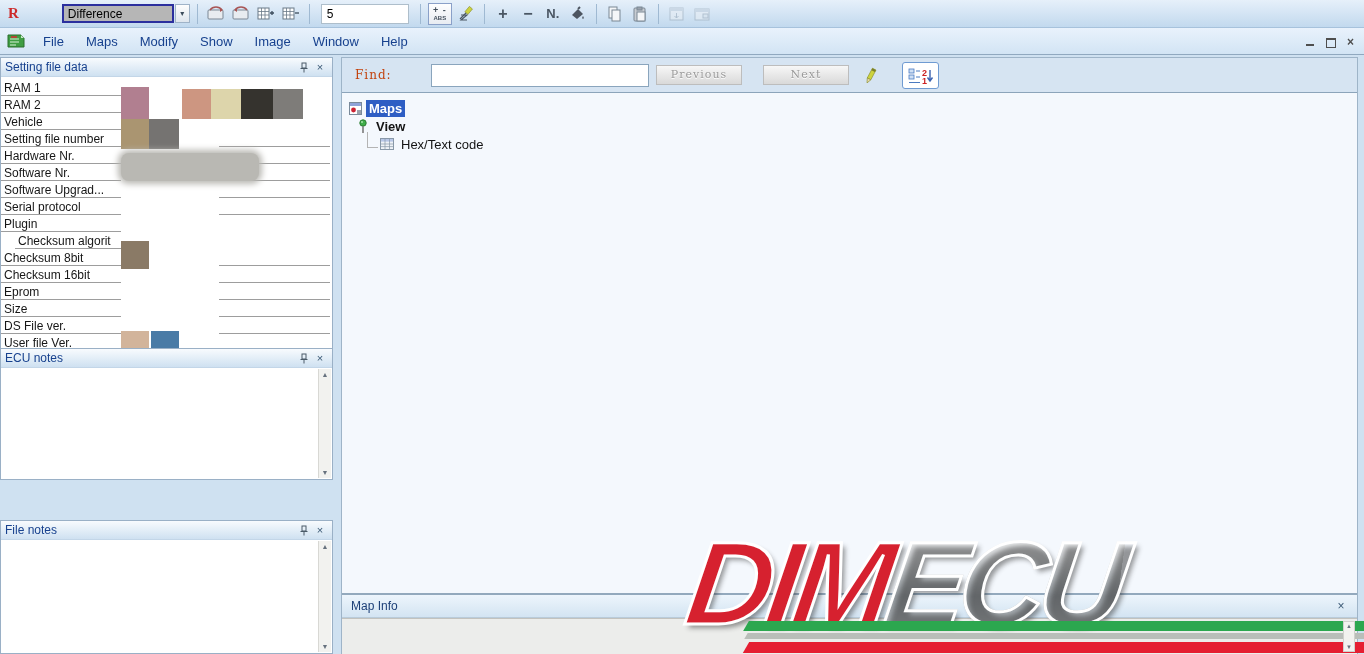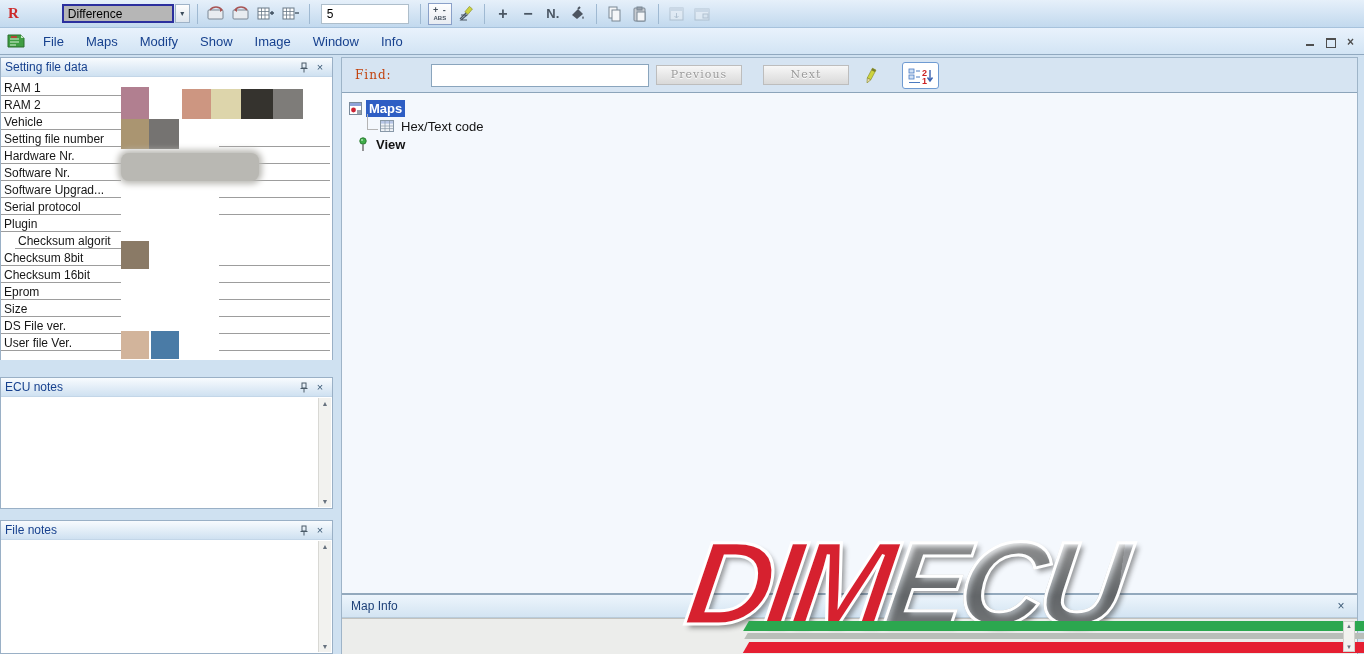--- a/index.html
+++ b/index.html
@@ -61,21 +61,21 @@
   .hdr-btn { width:16px; height:14px; display:flex; align-items:center; justify-content:center; color:#3c5a76; font-size:11px; }
   #panel-setting { top:57px; height:303px; }
   .sfd-body { position:relative; width:100%; height:283px; background:#fff; overflow:hidden; }
   .sfd-row { position:absolute; left:0; width:100%; height:17px; }
   .sfd-label { position:absolute; left:3px; top:2px; font-size:12px; color:#161616; white-space:nowrap; }
   .line { position:absolute; bottom:0; border-bottom:1px solid #9d9d9d; }
   .line.left { left:0; width:120px; }
   .line.right { left:218px; right:2px; }
   .censor { position:absolute; }
   .censor.soft { border-radius:8px; box-shadow:0 0 6px 3px #b9b8b3; }
-  #panel-ecu { top:377px; height:132px; }
+  #panel-ecu { top:348px; height:132px; }
   #panel-file { top:520px; height:134px; }
   .notes-body { position:relative; background:#fff; width:100%; height:calc(100% - 19px); }
   .vscroll {
     position:absolute; right:1px; top:1px; bottom:1px; width:13px;
     background:#f2f2ef; border-left:1px solid #d8d8d4;
     display:flex; flex-direction:column; justify-content:space-between; align-items:center; padding:2px 0;
     font-size:7px; color:#67727e; z-index:60;
   }
   
   .main {
@@ -246,21 +246,21 @@
       <path d="M4 7 h9 M4 10 h9 M4 13 h6" stroke="#d8f0d8" stroke-width="1.2"></path>
       <path d="M5 5 h6" stroke="#cc3333" stroke-width="1.6"></path>
     </svg>
     <div id="menu-items" style="display: flex;">
         <div class="menu-item">File</div>
         <div class="menu-item">Maps</div>
         <div class="menu-item">Modify</div>
         <div class="menu-item">Show</div>
         <div class="menu-item">Image</div>
         <div class="menu-item">Window</div>
-        <div class="menu-item">Info</div>
+        <div class="menu-item">Help</div>
       </div>
     <div class="win-controls">
       <span class="wc wc-min"></span>
       <span class="wc wc-restore"></span>
       <span class="wc wc-close">×</span>
     </div>
   </div>
 
   <div class="panel" id="panel-setting">
     <div class="panel-header">
@@ -444,40 +444,40 @@
             <span class="tree-icon">
               <svg width="13" height="13" viewBox="0 0 13 13">
                 <rect x="0.5" y="0.5" width="12" height="12" fill="#fff" stroke="#7a8a9a"></rect>
                 <rect x="1" y="1" width="11" height="3" fill="#8fa3d8"></rect>
                 <circle cx="4.5" cy="8" r="2.4" fill="#cc2233"></circle>
                 <rect x="8" y="8" width="4" height="4" fill="#9aa2ac"></rect>
               </svg>
             </span>
             <span class="tree-label">Maps</span>
           </div>
+          <div class="tree-item lvl1 bold">
+            <span class="tree-icon">
+              <svg width="12" height="15" viewBox="0 0 12 15">
+                <circle cx="6" cy="4" r="3.2" fill="#3fae49" stroke="#2c7c33"></circle>
+                <circle cx="5" cy="3" r="1" fill="#a8e0ac"></circle>
+                <line x1="6" y1="7.2" x2="6" y2="14" stroke="#7a7a7a" stroke-width="1.6"></line>
+              </svg>
+            </span>
+            <span class="tree-label">View</span>
+          </div>
           <div class="tree-item lvl2">
             <span class="connector"></span>
             <span class="tree-icon">
               <svg width="14" height="12" viewBox="0 0 14 12">
                 <rect x="0.5" y="0.5" width="13" height="11" fill="#eef2f6" stroke="#8898a8"></rect>
                 <rect x="1" y="1" width="12" height="2.6" fill="#b7c6e6"></rect>
                 <path d="M5 1v10M9.5 1v10M1 6h12M1 8.6h12" stroke="#8898a8" stroke-width=".7"></path>
               </svg>
             </span>
             <span class="tree-label">Hex/Text code</span>
-          </div>
-          <div class="tree-item lvl1 bold">
-            <span class="tree-icon">
-              <svg width="12" height="15" viewBox="0 0 12 15">
-                <circle cx="6" cy="4" r="3.2" fill="#3fae49" stroke="#2c7c33"></circle>
-                <circle cx="5" cy="3" r="1" fill="#a8e0ac"></circle>
-                <line x1="6" y1="7.2" x2="6" y2="14" stroke="#7a7a7a" stroke-width="1.6"></line>
-              </svg>
-            </span>
-            <span class="tree-label">View</span>
           </div>
         </div>
     </div>
 
     <div class="mapinfo">
       <div class="mapinfo-header">
         <span class="mapinfo-title">Map Info</span>
         <span class="mapinfo-close">×</span>
       </div>
       <div class="mapinfo-body">

